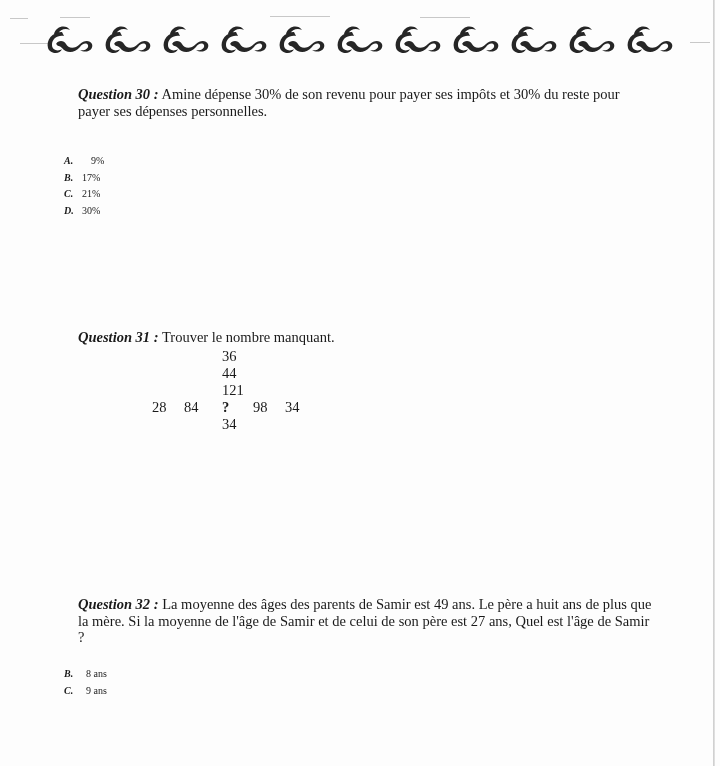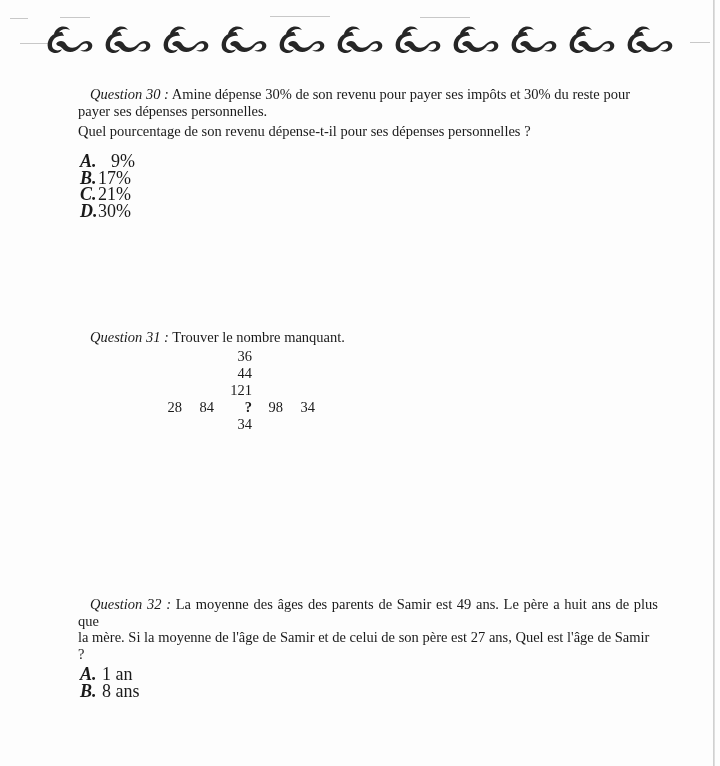--- a/index.html
+++ b/index.html
@@ -18,30 +18,30 @@
   .scan-dash {
     position: absolute; height: 1px; background: #c8c8c8;
   }
   .ornament {
     position: absolute; left: 40px; top: 22px; width: 660px; height: 36px;
     display: flex; gap: 2px;
   }
   .ornament svg { width: 56px; height: 36px; flex: 0 0 auto; }
 
   .question { position: absolute; left: 78px; width: 580px; font-size: 14.5px; line-height: 16.5px; }
-  .q-label { font-weight: normal; font-style: italic; margin-left: 12px; }
+  .q-label { font-weight: bold; font-style: italic; }
   .q-text-line { display: block; text-align: justify; text-align-last: left; }
-  .options { position: absolute; left: 80px; font-size: 18px; line-height: 16.5px; font-family: Liberation Serif, serif; }
+  .options { position: absolute; left: 64px; font-size: 10px; line-height: 16.5px; font-family: Liberation Serif, serif; }
   .option { display: block; white-space: pre; }
   .opt-letter { font-weight: bold; font-style: italic; display: inline-block; width: 22px; }
   .opt-letter.tight { width: 18px; }
   .opt-value { display: inline-block; }
 
   .puzzle { position: absolute; font-size: 14.5px; line-height: 17px; }
-  .puzzle span { position: absolute; text-align: right; width: 30px; }
+  .puzzle span { position: absolute; text-align: left; width: 30px; }
 </style>
 </head>
 <body>
 
 <div class="page">
   <div class="edge-line"></div>
   <div class="scan-dash" style="left:10px;top:18px;width:18px;"></div>
   <div class="scan-dash" style="left:60px;top:17px;width:30px;"></div>
   <div class="scan-dash" style="left:270px;top:16px;width:60px;"></div>
   <div class="scan-dash" style="left:420px;top:17px;width:50px;"></div>
@@ -113,21 +113,20 @@
         <path d="M14 12 C16 4, 26 2, 30 8 C26 6, 20 7, 18 12 Z" fill="#262626"></path>
         <path d="M22 10 C12 10, 6 18, 8 26 C10 32, 20 33, 22 27 C18 30, 12 28, 12 23 C12 17, 17 13, 24 14 Z" fill="#262626"></path>
         <path d="M16 22 C18 18, 24 18, 26 22 C28 26, 34 28, 40 22 C44 18, 50 18, 52 22 C54 28, 46 32, 40 28 C44 29, 49 27, 48 23 C46 20, 42 22, 40 25 C34 32, 26 31, 22 26 C20 24, 18 24, 16 22 Z" fill="#262626"></path>
         <circle cx="19" cy="22" r="2" fill="#262626"></circle>
       </svg>
     </div>
 
   <div class="question" style="top:86px;">
     <span class="q-text-line"><span class="q-label">Question 30 :</span> <span>Amine dépense 30% de son revenu pour payer ses impôts et 30% du reste pour</span></span>
     <span class="q-text-line">payer ses dépenses personnelles.</span>
-    <span class="q-text-line" style="margin-top:4px;">Quel pourcentage de son revenu dépense-t-il pour ses dépenses personnelles ?</span>
   </div>
   <div class="options" style="top:153px;">
     <span class="option"><span class="opt-letter">A.</span><span class="opt-value">  9%</span></span>
     <span class="option"><span class="opt-letter tight">B.</span><span class="opt-value">17%</span></span>
     <span class="option"><span class="opt-letter tight">C.</span><span class="opt-value">21%</span></span>
     <span class="option"><span class="opt-letter tight">D.</span><span class="opt-value">30%</span></span>
   </div>
 
   <div class="question" style="top:329px;">
     <span class="q-text-line"><span class="q-label">Question 31 :</span> <span>Trouver le nombre manquant.</span></span>
@@ -143,16 +142,16 @@
     <span style="left:285px;top:399px;">34</span>
     <span style="left:222px;top:416px;">34</span>
   </div>
 
   <div class="question" style="top:596px;">
     <span class="q-text-line"><span class="q-label">Question 32 :</span> <span>La moyenne des âges des parents de Samir est 49 ans. Le père a huit ans de plus que</span></span>
     <span class="q-text-line">la mère. Si la moyenne de l'âge de Samir et de celui de son père est 27 ans, Quel est l'âge de Samir</span>
     <span class="q-text-line">?</span>
   </div>
   <div class="options" style="top:666px;">
-    <span class="option"><span class="opt-letter">A.</span><span class="opt-value">1 an</span></span>
     <span class="option"><span class="opt-letter">B.</span><span class="opt-value">8 ans</span></span>
+    <span class="option"><span class="opt-letter">C.</span><span class="opt-value">9 ans</span></span>
   </div>
 </div>
 
 </body></html>

